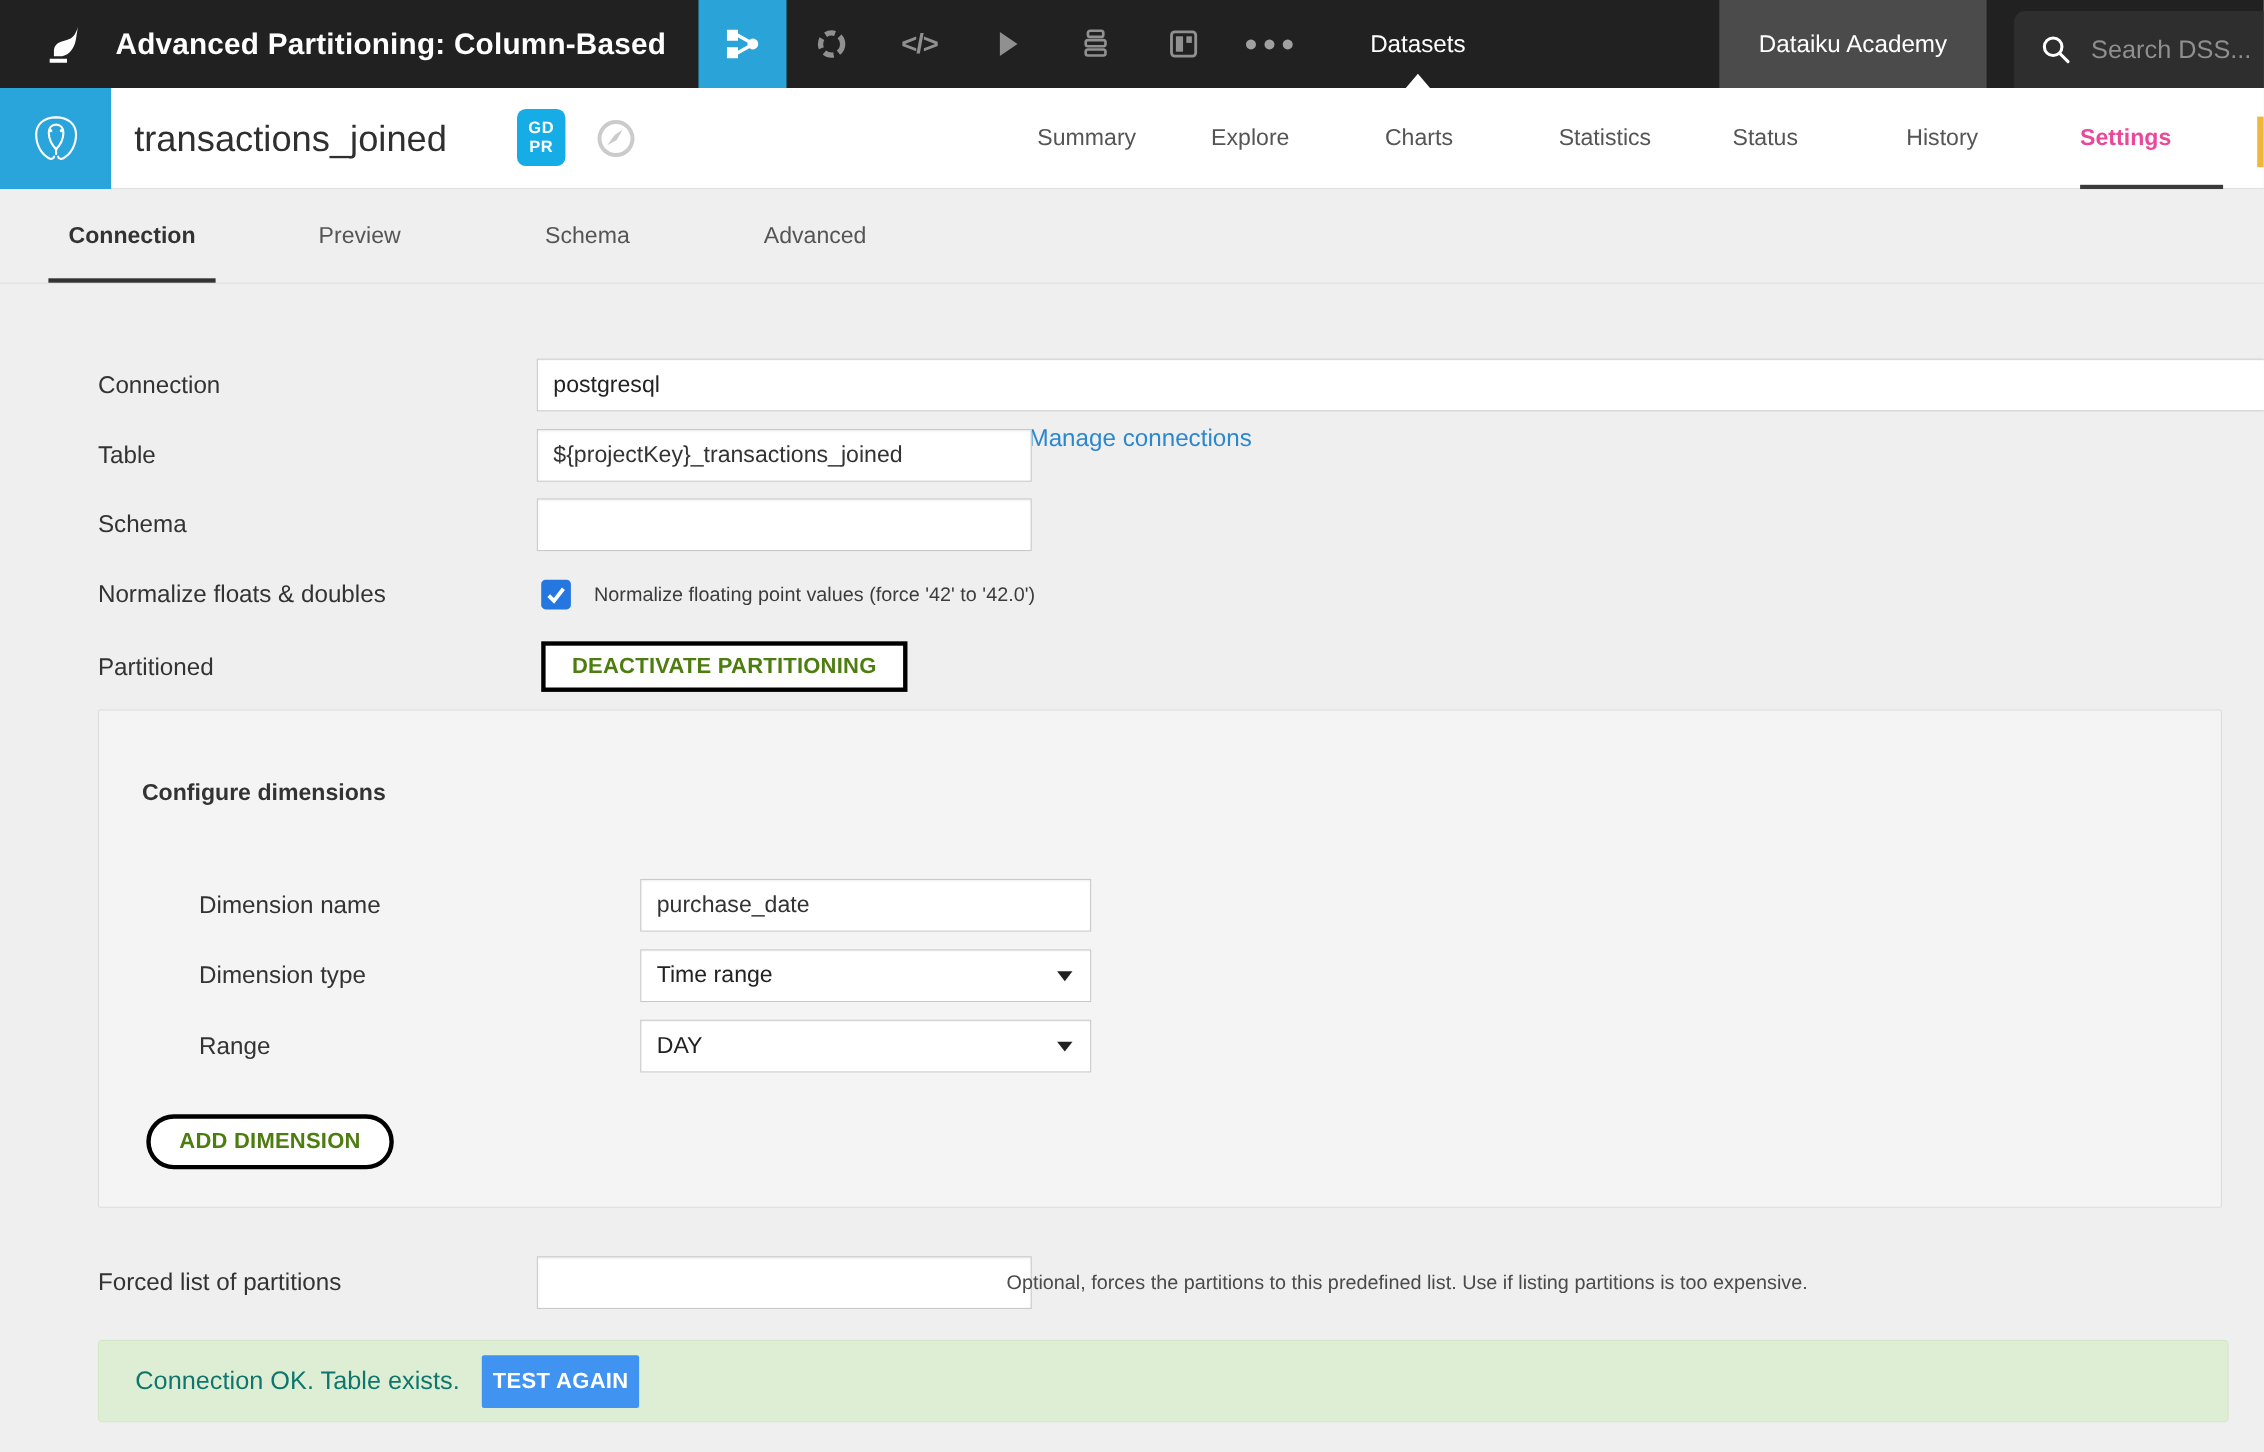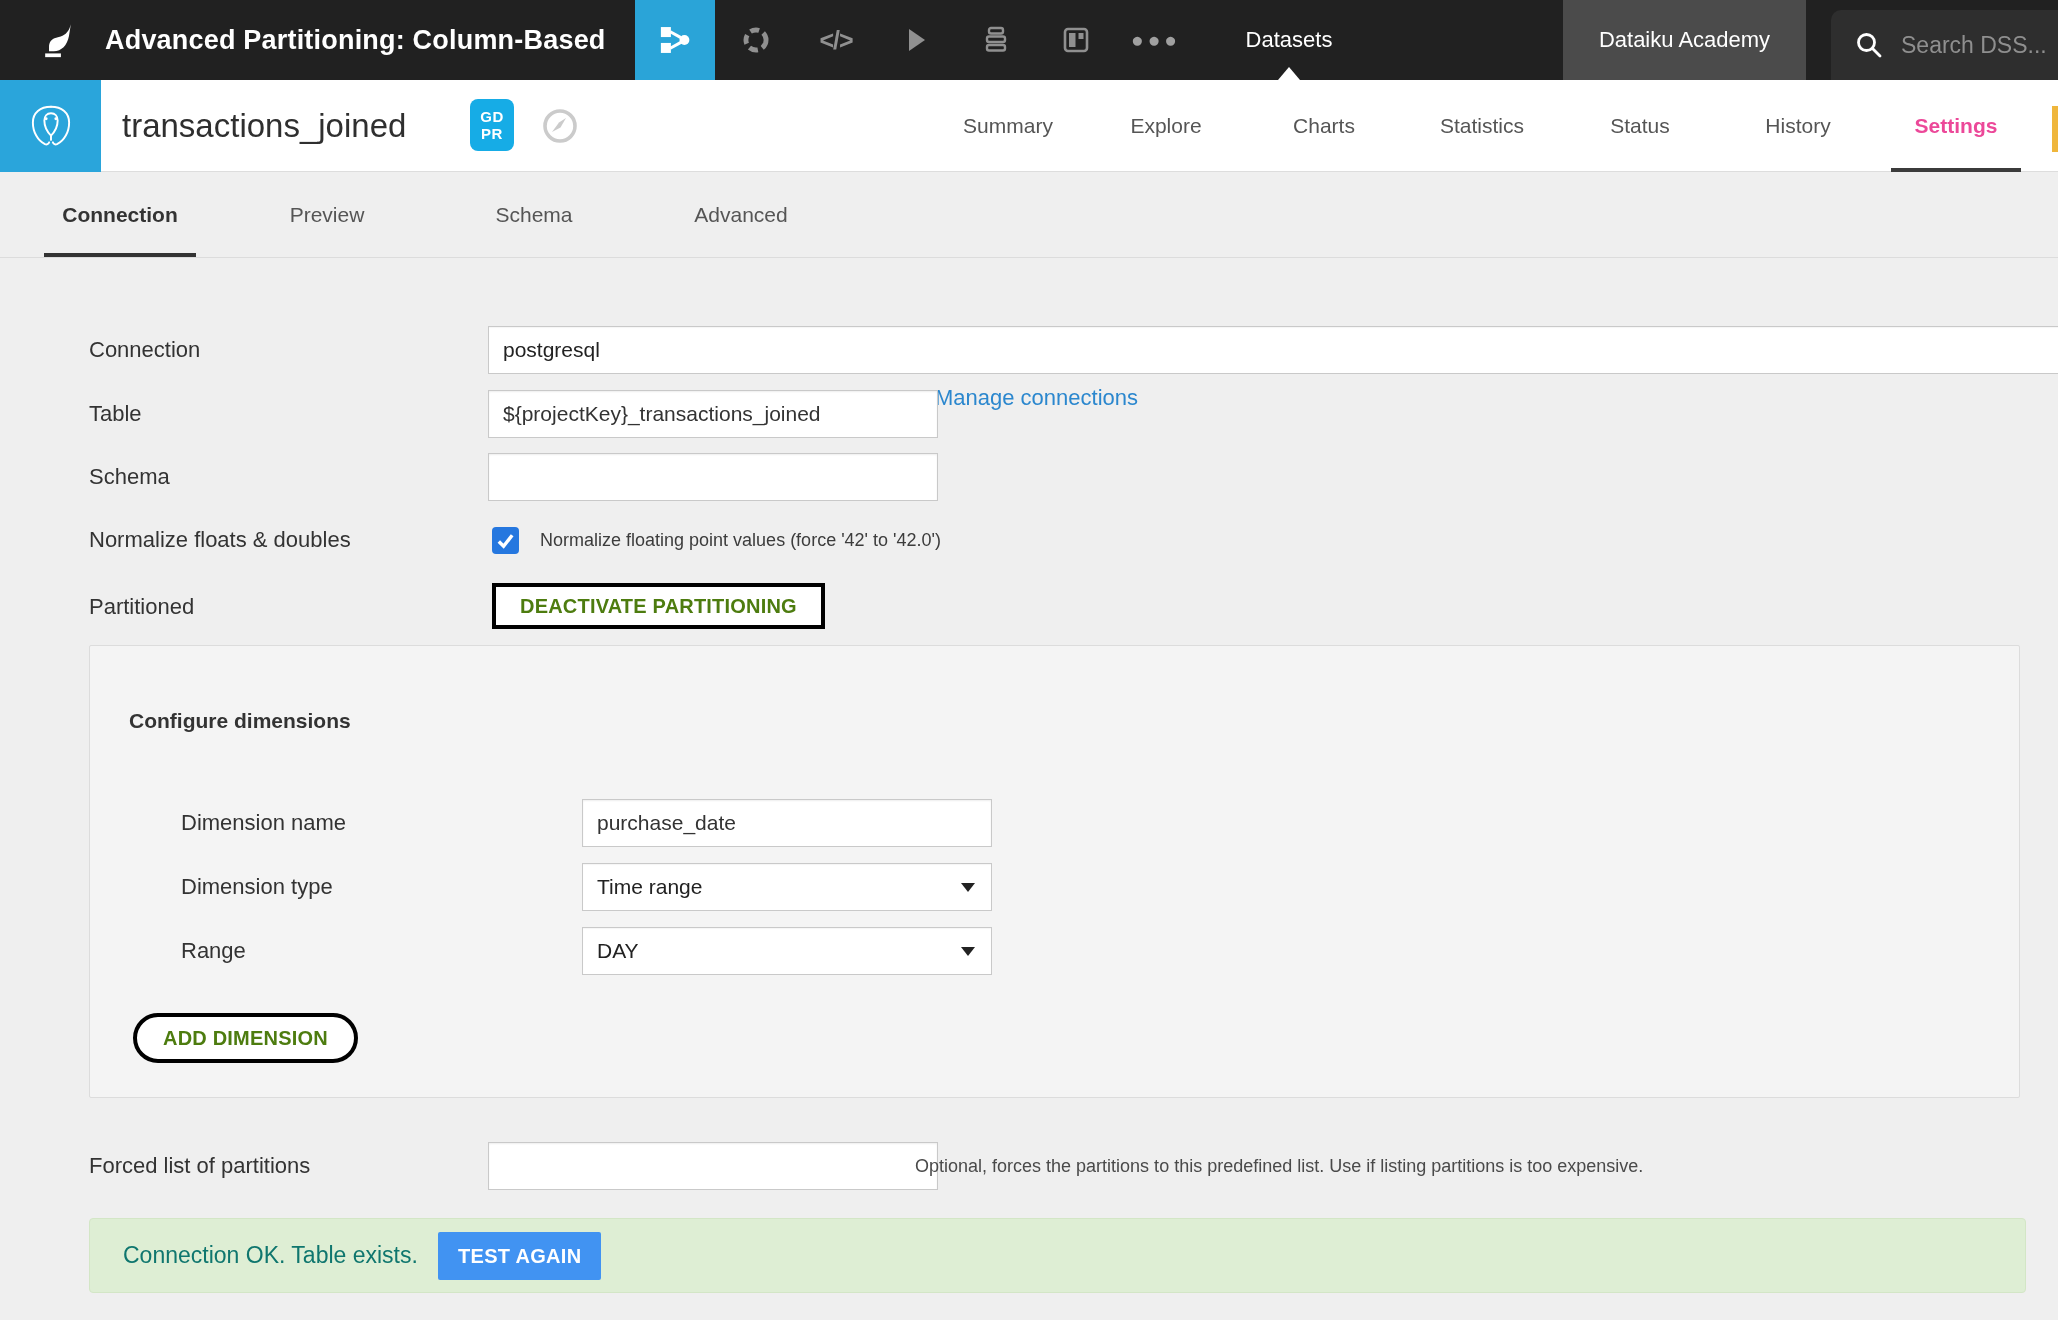--- a/index.html
+++ b/index.html
@@ -24,21 +24,21 @@
   .searchbox{position:absolute;left:1831px;top:10px;width:227px;height:70px;background:#2e2e2e;border-radius:10px 0 0 0;display:flex;align-items:center;padding-left:22px;box-sizing:border-box;}
   .searchbox input{background:transparent;border:none;outline:none;color:#cfcfcf;font-size:23px;width:150px;margin-left:14px;font-family:inherit;}
   .searchbox input::placeholder{color:#8f8f8f;}
   
   .header{position:absolute;left:0;top:80px;width:2058px;height:92px;background:#ffffff;border-bottom:1px solid #dddddd;box-sizing:border-box;}
   .dstype{position:absolute;left:0;top:0;width:101px;height:92px;background:#2aa5db;display:flex;align-items:center;justify-content:center;}
   .ds-title{position:absolute;left:122px;top:0;height:92px;line-height:92px;font-size:33px;font-weight:400;color:#2f2f2f;margin:0;}
   .gdpr{position:absolute;left:470px;top:19px;width:44px;height:52px;background:#16ace6;border-radius:8px;color:#fff;font-size:15px;font-weight:bold;text-align:center;line-height:17px;padding-top:9px;box-sizing:border-box;letter-spacing:.5px;}
   .compass-btn{position:absolute;left:538px;top:24px;width:44px;height:44px;background:none;border:none;padding:0;cursor:pointer;}
   .tabs{position:absolute;left:943px;top:0;height:92px;display:flex;gap:28px;}
-  .tab{width:130px;height:92px;display:flex;align-items:center;justify-content:center;font-size:21px;color:#555;cursor:pointer;position:relative;}
+  .tab{width:130px;height:92px;display:flex;align-items:center;justify-content:flex-start;font-size:21px;color:#555;cursor:pointer;position:relative;}
   .tab.active{color:#ec4899;font-weight:bold;}
   .tab.active::after{content:"";position:absolute;left:0;bottom:0;width:100%;height:4px;background:#3b3b3b;}
   .panel-handle{position:absolute;right:0;top:26px;width:6px;height:46px;background:#efb63c;cursor:pointer;}
   
   .subtabs{position:absolute;left:0;top:172px;width:2058px;height:86px;background:#efefef;border-bottom:1px solid #dcdcdc;box-sizing:border-box;display:flex;gap:55px;padding-left:44px;}
   .subtab{width:152px;height:85px;display:flex;align-items:center;justify-content:center;font-size:21px;color:#555;cursor:pointer;position:relative;}
   .subtab.active{color:#333;font-weight:bold;}
   .subtab.active::after{content:"";position:absolute;left:0;bottom:0;width:100%;height:4px;background:#333;}
   
   .content{position:absolute;left:0;top:258px;width:2058px;height:1062px;background:#efefef;}
@@ -57,21 +57,21 @@
   .dimbox{position:absolute;left:89px;top:387px;width:1931px;height:453px;background:#f4f4f4;border:1px solid #dcdcdc;border-radius:2px;box-sizing:border-box;}
   .dimbox h2{position:absolute;left:39px;top:63px;margin:0;font-size:21px;font-weight:bold;color:#333;}
   .dimbox .lbl{left:91px;}
   .dimbox .ctl{left:492px;width:410px;}
   .dim-row{position:absolute;left:0;width:100%;height:48px;}
   .add-btn{position:absolute;left:43px;top:367px;height:50px;padding:0 26px;border-radius:25px;}
   
   .hint{position:absolute;left:915px;line-height:48px;font-size:18px;color:#4a4a4a;}
   .statusbar{position:absolute;left:89px;top:960px;width:1937px;height:75px;background:#deeed4;border:1px solid #d3e6c6;border-radius:4px;box-sizing:border-box;}
   .status-msg{position:absolute;left:33px;top:0;line-height:73px;font-size:23px;color:#0f766e;}
-  .test-btn{position:absolute;left:348px;top:13px;height:48px;padding:0 20px;background:#4193f2;border:none;color:#fff;font-weight:bold;font-size:20px;font-family:inherit;cursor:pointer;border-radius:2px;letter-spacing:.3px;}
+  .test-btn{position:absolute;left:348px;top:13px;height:48px;padding:0 10px;background:#4193f2;border:none;color:#fff;font-weight:bold;font-size:20px;font-family:inherit;cursor:pointer;border-radius:2px;letter-spacing:.3px;}
 </style>
 </head>
 <body>
 
 <div class="navbar">
   <button class="logo-btn">
     <svg width="42" height="42" viewBox="0 0 36 36">
       <path d="M7 29.5 h13.5 v3.2 H7 z" fill="#fff"></path>
       <path d="M29 4.5 C27.4 10.5 24.8 13.6 20.3 14.9 L16.4 16 C12.3 17.2 10.3 19.9 10.3 23.7 V27.6 H14.4 C21 27.6 25.9 22.7 27.4 14.6 L29 4.5 Z" fill="#fff"></path>
     </svg>

